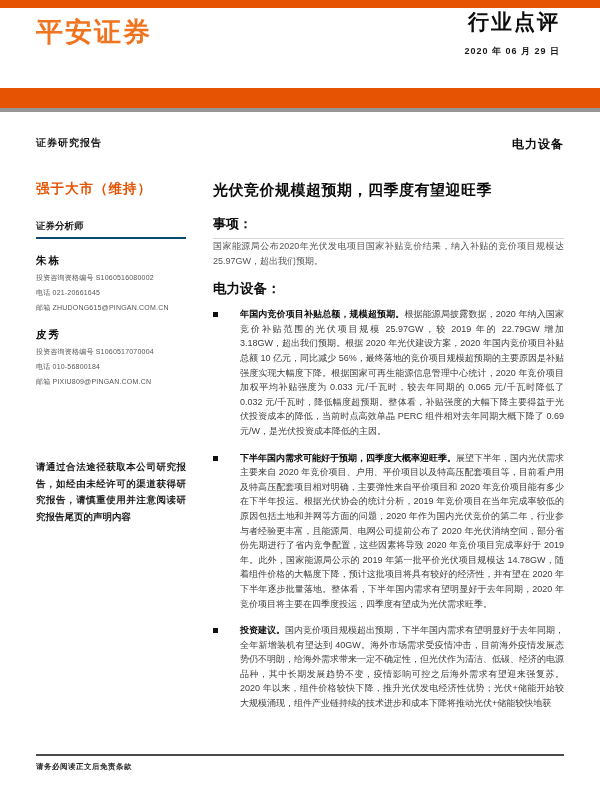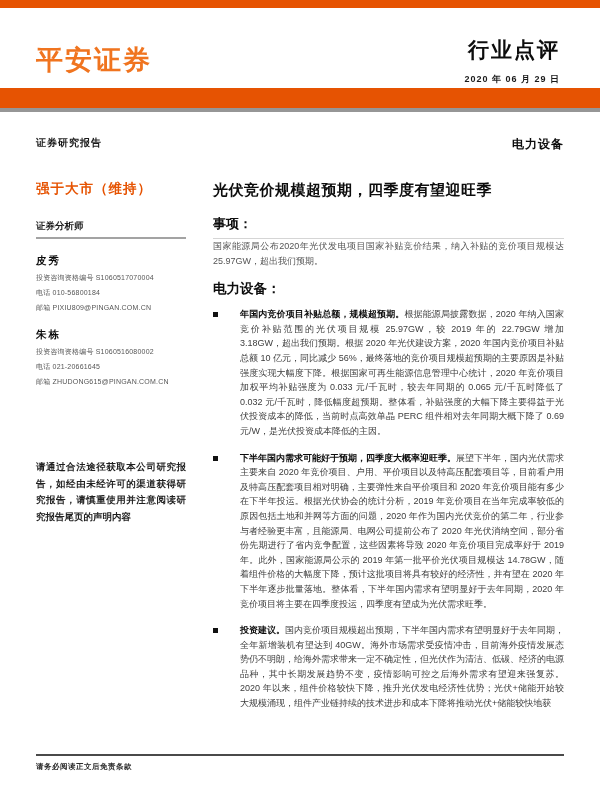--- a/index.html
+++ b/index.html
@@ -6,34 +6,34 @@
     --orange:#e65302; --logo-orange:#f0741f; --graybar:#969696;
     --ink:#111111; --body:#3d3d3d; --muted:#555555; --rule:#d5d5d5;
   }
   *{margin:0;padding:0;box-sizing:border-box;}
   html,body{width:600px;height:800px;}
   body{font-family:"Liberation Sans","DejaVu Sans",sans-serif;background:#ffffff;}
   .page{position:relative;width:600px;height:800px;background:#fff;overflow:hidden;}
 
   .topbar{height:8px;background:var(--orange);}
   header{height:80px;display:flex;justify-content:space-between;align-items:flex-start;
-         padding:28px 40px 0 36px;}
+         padding:0 40px 0 36px;}
   .logo{font-size:27px;font-weight:bold;color:var(--logo-orange);letter-spacing:2px;margin-top:6px;}
   .header-right{text-align:right;}
   .report-type{font-size:21px;font-weight:bold;color:#0d0d0d;letter-spacing:2px;}
   .report-date{font-size:9px;font-weight:bold;color:#1a1a1a;margin-top:9px;letter-spacing:1px;}
   .thickbar{height:20px;background:var(--orange);}
   .graybar{height:4px;background:var(--graybar);}
 
   .content{display:flex;padding:24px 36px 0 36px;}
   .sidebar{width:150px;flex:none;}
   .series{font-size:10px;font-weight:bold;color:#1a1a1a;letter-spacing:1px;}
   .rating{margin-top:30px;font-size:13.5px;font-weight:bold;color:var(--orange);letter-spacing:1px;}
   .analyst-title{margin-top:22px;font-size:9.5px;font-weight:bold;color:#1a1a1a;
-                 padding-bottom:4px;border-bottom:2px solid #a3a3a3;}
+                 padding-bottom:4px;border-bottom:2px solid #0c4a6e;}
   .analyst{margin-top:15px;}
   .a-name{font-size:10.5px;font-weight:bold;color:#0d0d0d;letter-spacing:2px;}
   .a-line{font-size:7px;color:var(--muted);margin-top:5px;letter-spacing:0.2px;}
   .side-disclaimer{margin-top:72px;font-size:9.5px;font-weight:bold;color:#1f1f1f;
                    line-height:1.75;text-align:justify;}
 
   main{flex:1;margin-left:27px;min-width:0;}
   .industry{text-align:right;font-size:12px;font-weight:bold;color:#0d0d0d;letter-spacing:1px;}
   .title{margin-top:26px;font-size:15px;font-weight:bold;color:#0d0d0d;line-height:1.4;letter-spacing:0.5px;}
   .sec{margin-top:15px;font-size:13px;font-weight:bold;color:#0d0d0d;
@@ -69,31 +69,31 @@
   <div class="graybar"></div>
 
   <div class="content">
 
     <aside class="sidebar">
       <div class="series">证券研究报告</div>
       <div class="rating">强于大市（维持）</div>
       <div class="analyst-title">证券分析师</div>
       <div>
   <div class="analyst">
+    <div class="a-name">朱栋</div>
+    <div class="a-line">投资咨询资格编号 S1060516080002</div>
+    <div class="a-line">电话 021-20661645</div>
+    <div class="a-line">邮箱 ZHUDONG615@PINGAN.COM.CN</div>
+  </div>
+
+  <div class="analyst">
     <div class="a-name">皮秀</div>
     <div class="a-line">投资咨询资格编号 S1060517070004</div>
     <div class="a-line">电话 010-56800184</div>
     <div class="a-line">邮箱 PIXIU809@PINGAN.COM.CN</div>
-  </div>
-
-  <div class="analyst">
-    <div class="a-name">朱栋</div>
-    <div class="a-line">投资咨询资格编号 S1060516080002</div>
-    <div class="a-line">电话 021-20661645</div>
-    <div class="a-line">邮箱 ZHUDONG615@PINGAN.COM.CN</div>
   </div>
 </div>
       <div class="side-disclaimer">请通过合法途径获取本公司研究报告，如经由未经许可的渠道获得研究报告，请慎重使用并注意阅读研究报告尾页的声明内容</div>
     </aside>
 
     <main>
       <div class="industry">电力设备</div>
       <h1 class="title">光伏竞价规模超预期，四季度有望迎旺季</h1>
       <h2 class="sec">事项：</h2>
       <p class="events">国家能源局公布2020年光伏发电项目国家补贴竞价结果，纳入补贴的竞价项目规模达 25.97GW，超出我们预期。</p>

